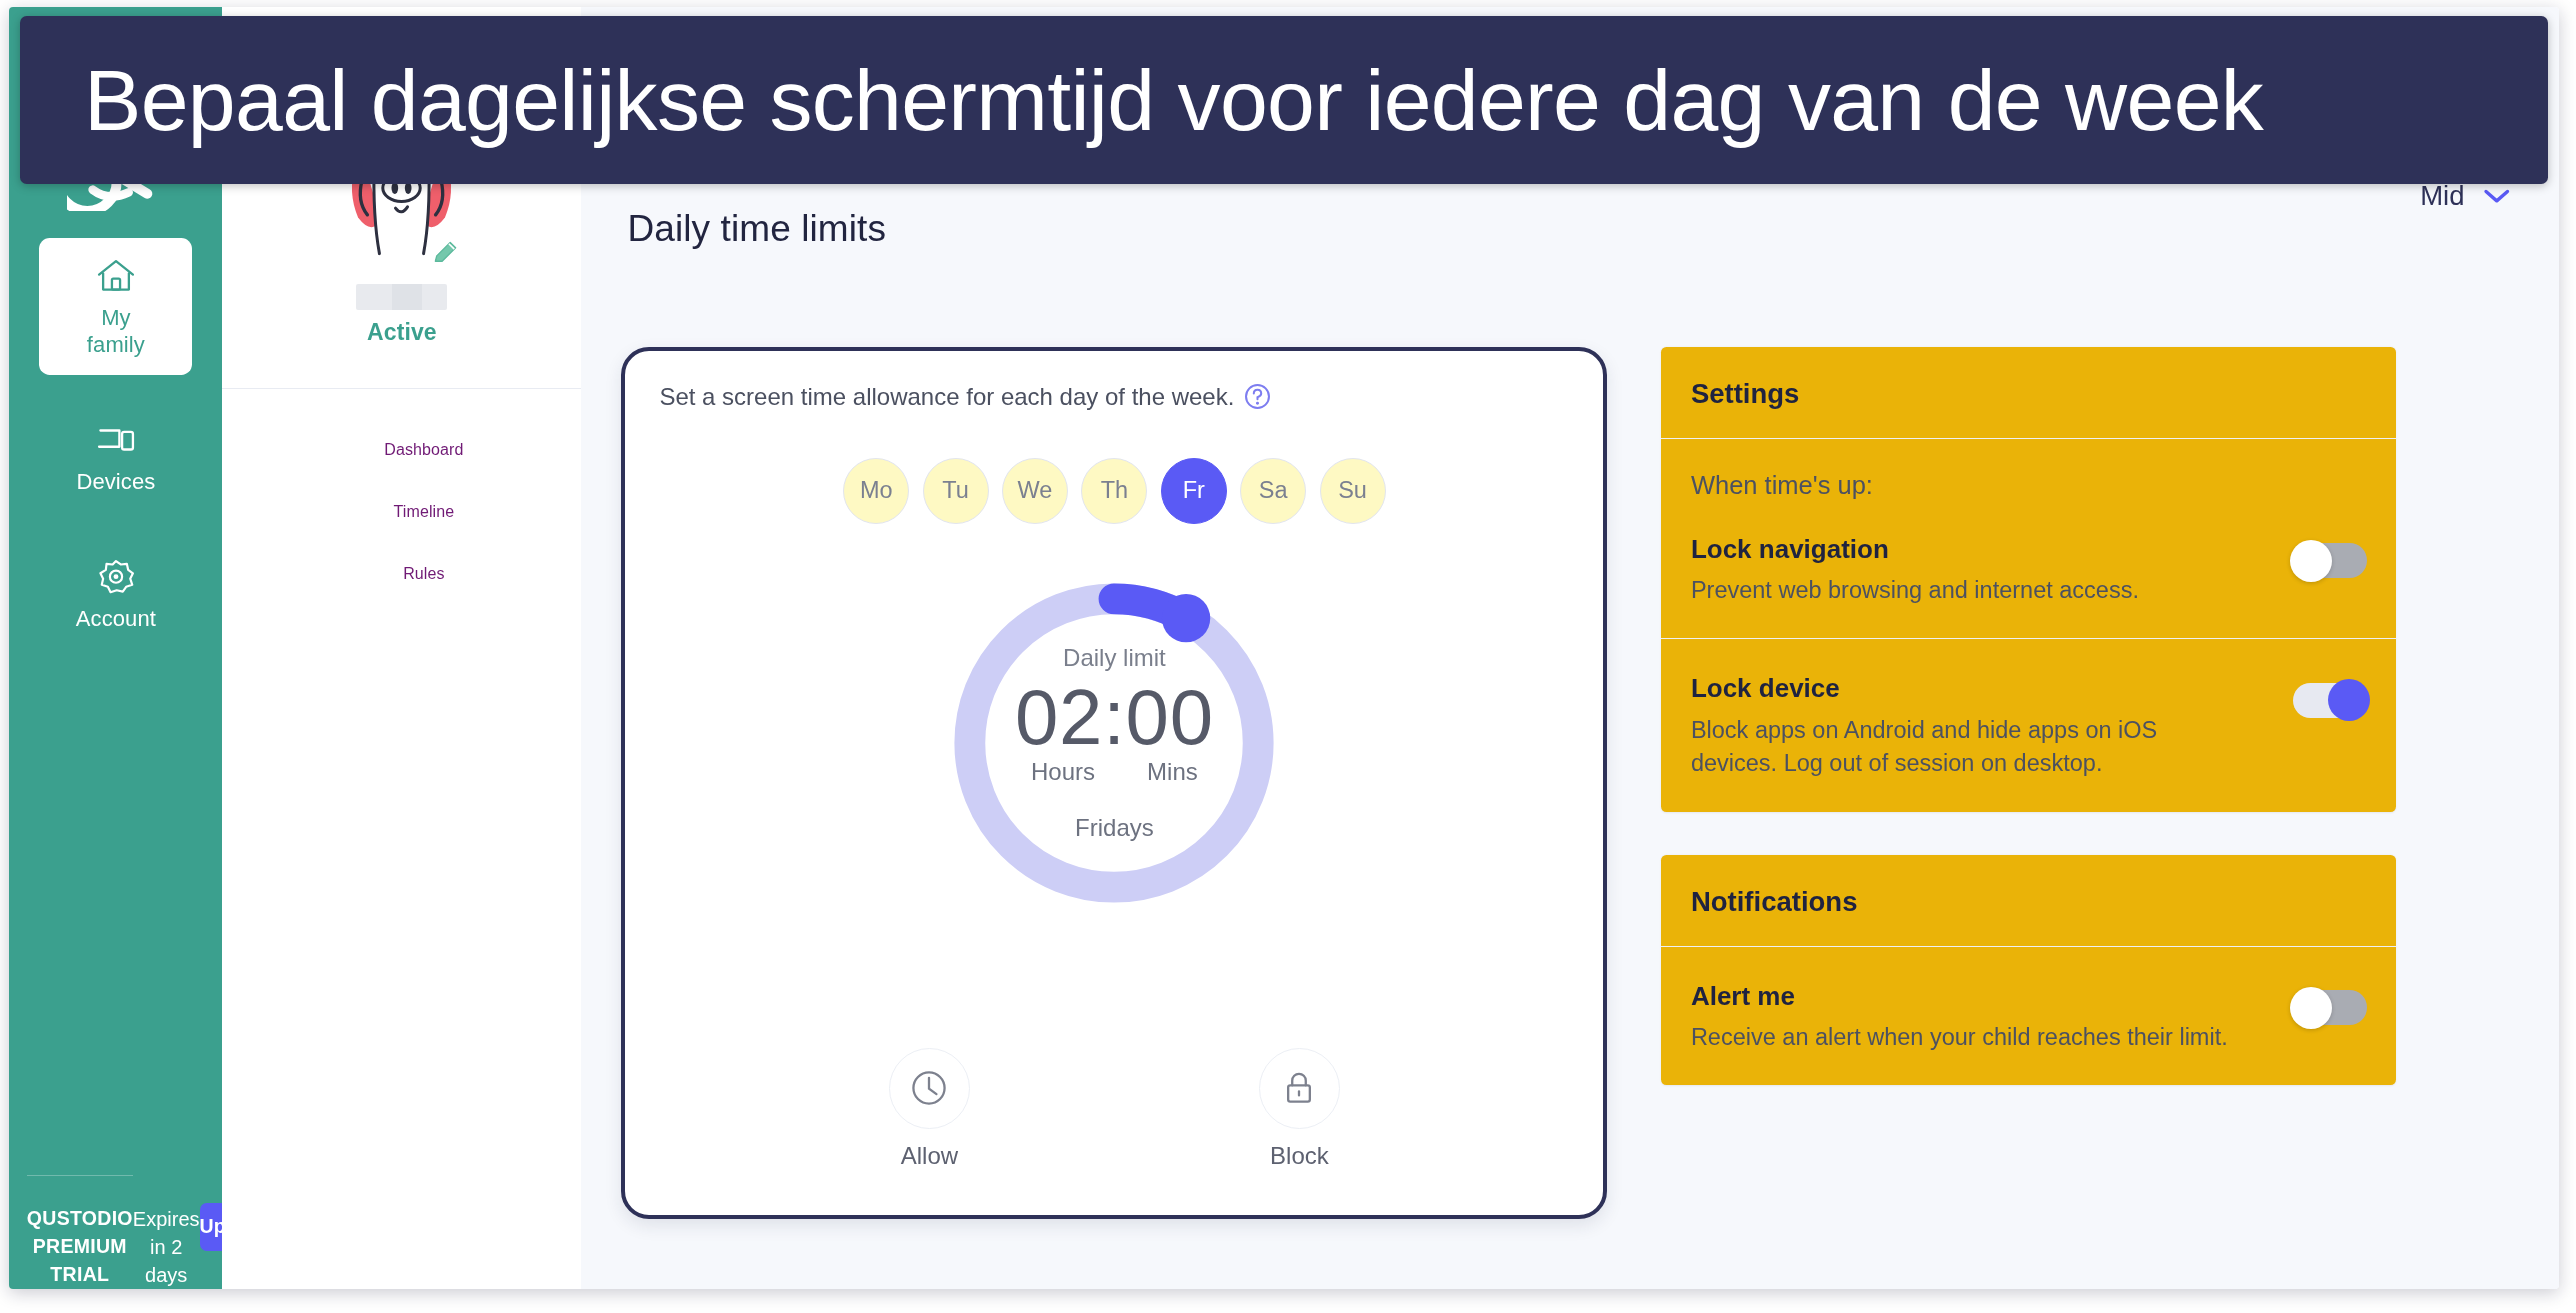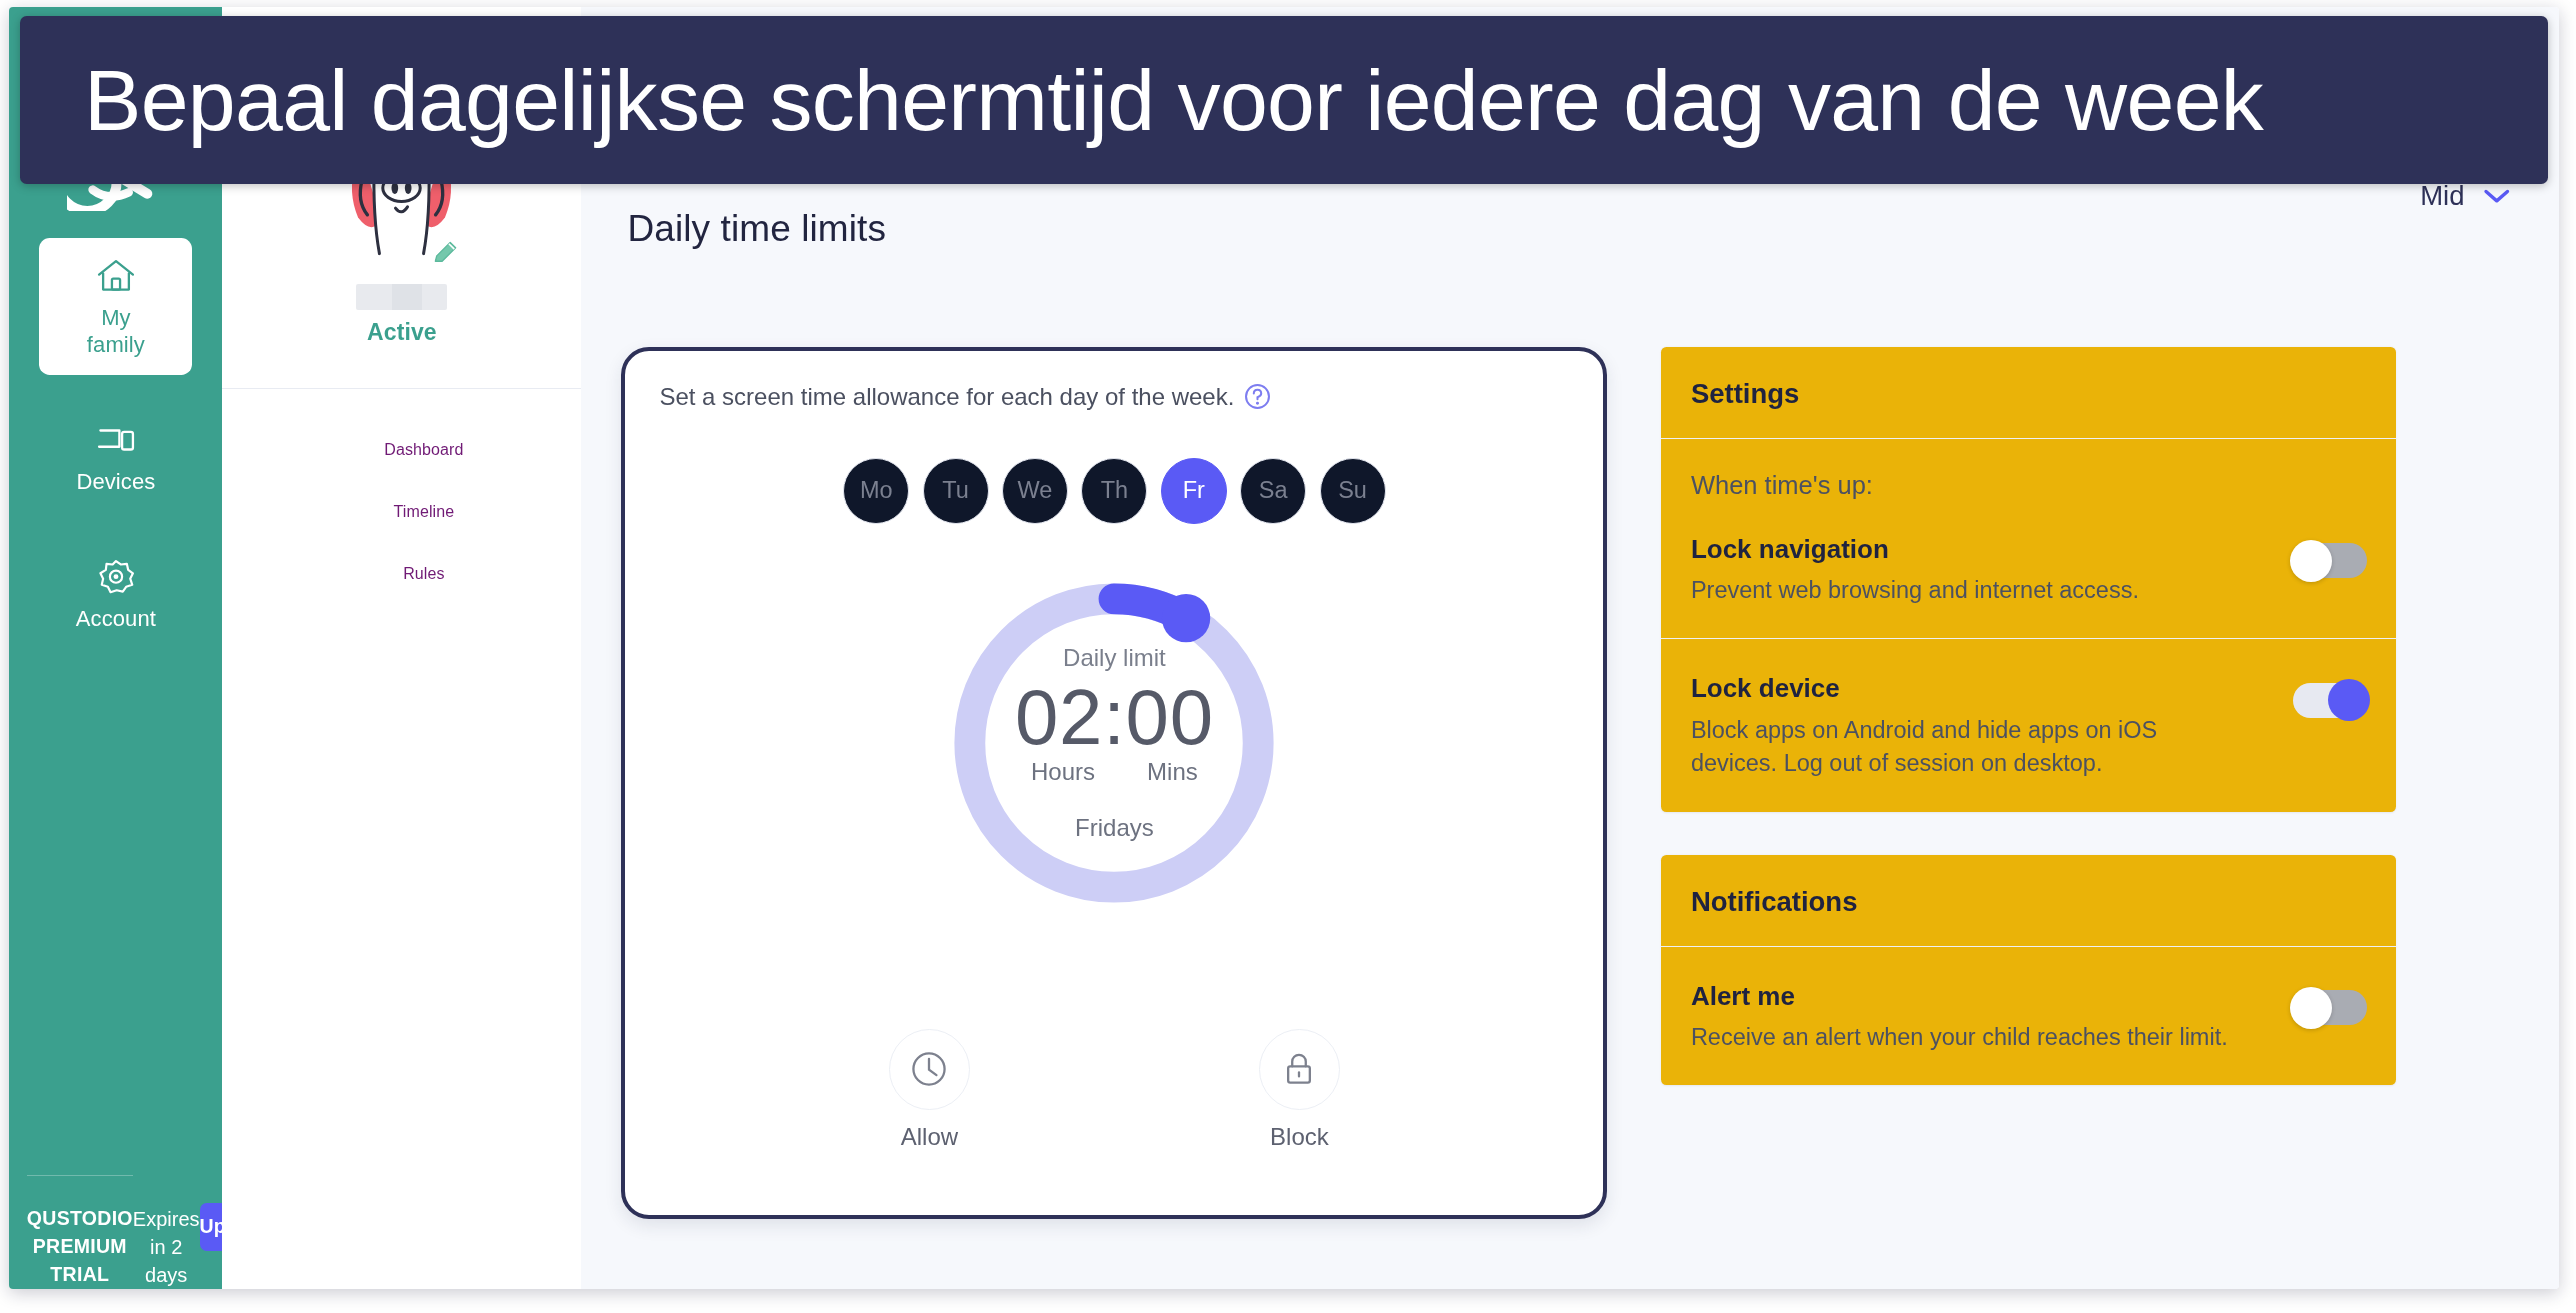--- a/index.html
+++ b/index.html
@@ -259,21 +259,21 @@
     right: 0;
     display: flex;
     justify-content: center;
     gap: 13.4px;
   }
   .day-pill {
     width: 66px;
     height: 66px;
     border-radius: 50%;
     border: 1.3px solid #e2e5ee;
-    background: #0f172a;
+    background: #fef9c3;
     display: flex;
     align-items: center;
     justify-content: center;
     font-family: inherit;
     font-size: 23.5px;
     color: #7b8090;
     cursor: pointer;
   }
   .day-pill.selected {
     background: #5a5af5;
@@ -314,21 +314,21 @@
     gap: 52px;
     font-size: 24px;
     color: #6d7280;
     margin-top: -1.3px;
   }
   #dial-day { margin-top: 28px; font-size: 24px; color: #6d7280; }
 
   
   #dial-actions {
     position: absolute;
-    top: 678px;
+    top: 697px;
     left: 0;
     right: 0;
     display: flex;
     justify-content: center;
     gap: 289px;
   }
   .action-btn {
     display: flex;
     flex-direction: column;
     align-items: center;

